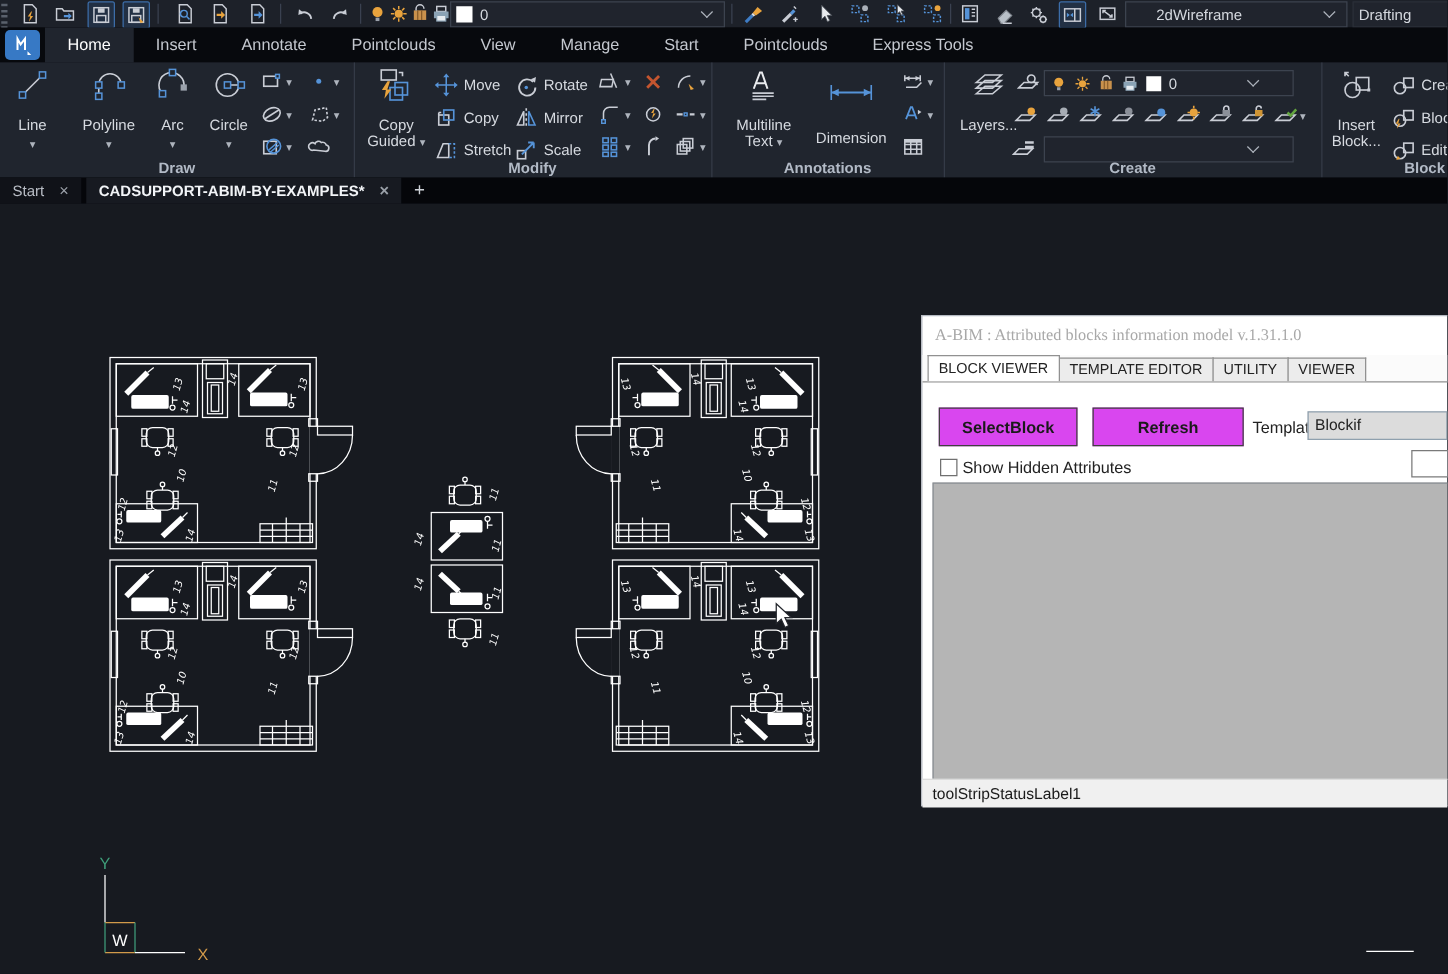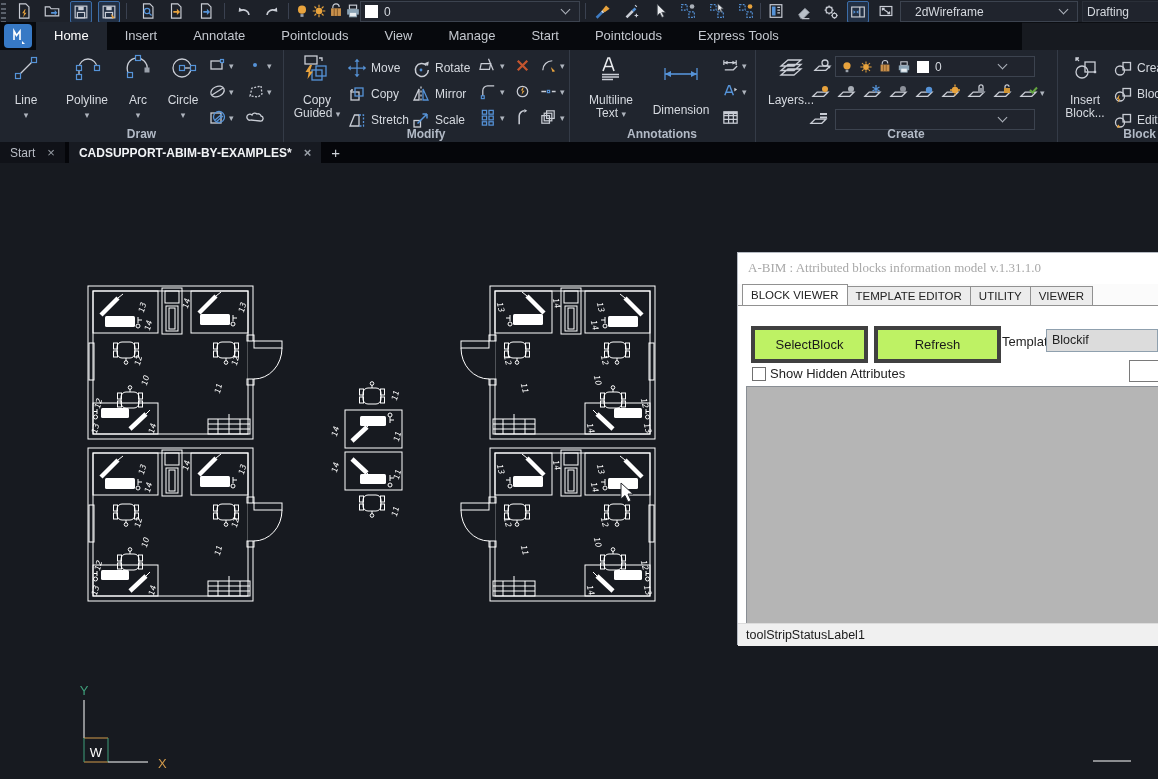--- a/index.html
+++ b/index.html
@@ -8,21 +8,21 @@
   .qat{position:absolute;top:0;left:0;width:1158px;height:22px;background:#1d2129;border-bottom:1px solid #0c0e12;}
   .ti{position:absolute;top:1px;width:20px;height:20px;display:flex;align-items:center;justify-content:center;}
   .ti svg{width:18px;height:18px;}
   .hlbox{border:1px solid #3c6da8;background:#223044;border-radius:2px;}
   .tsep{position:absolute;top:3px;width:1px;height:16px;background:#3a4150;}
   .ddbox{position:absolute;top:1px;height:19px;background:#20242d;border:1px solid #3c434f;display:flex;align-items:center;color:#d5d9df;font-size:12px;}
   .chv{display:inline-block;width:6px;height:6px;border-right:1.6px solid #aeb4bd;border-bottom:1.6px solid #aeb4bd;transform:rotate(45deg);margin-top:-4px;}
   .grip{position:absolute;left:1px;top:1px;width:7px;height:20px;display:flex;flex-direction:column;justify-content:space-between;padding:2px 0;}
   .grip i{display:block;width:5px;height:2px;background:#5a616c;}
   
-  .rtabrow{position:absolute;top:22px;left:0;width:1022px;height:28px;background:#07090d;display:flex;align-items:stretch;}
+  .rtabrow{position:absolute;top:22px;left:0;width:1158px;height:28px;background:#07090d;display:flex;align-items:stretch;}
   .appbtn{width:28px;height:24px;margin:2px 4px 0 4px;background:#3779c5;border-radius:4px;display:flex;align-items:center;justify-content:center;}
   .rtab{padding:0 18px;line-height:28px;font-size:13px;color:#c4c8cf;}
   .rtab.active{background:#20252e;color:#ffffff;}
   
   .ribbon{position:absolute;top:50px;left:0;width:1158px;height:92px;background:#20252e;}
   .rpanel{position:absolute;top:0;height:92px;border-right:1px solid #343b47;}
   .ptitle{position:absolute;bottom:1px;left:0;right:0;text-align:center;font-size:12px;font-weight:bold;color:#b2bac6;}
   .rbig{position:absolute;top:2px;height:72px;text-align:center;color:#d6dae0;font-size:12px;}
   .rbig .bicon{height:40px;display:flex;align-items:flex-start;justify-content:center;margin-top:2px;}
   .rbig .blabel{line-height:13px;white-space:nowrap;}
@@ -44,21 +44,21 @@
   .wf{fill:#ffffff;stroke:none;}
   .lamp{stroke:#ffffff;stroke-width:4.5;fill:none;}
   .cut{fill:#171a20;stroke:none;}
   .attr{fill:#ffffff;font-size:8px;font-style:italic;text-anchor:middle;font-family:"DejaVu Sans",sans-serif;}
   
   .abim{position:absolute;top:252px;left:737px;width:440px;height:393px;background:#ffffff;border:1px solid #b5bac2;box-sizing:border-box;font-size:13px;color:#222;}
   .abim-title{position:absolute;top:7px;left:10px;color:#a8a8a8;font-size:13px;font-family:Liberation Serif, serif;}
   .abim-tabs{position:absolute;top:31px;left:0;right:0;height:21px;border-bottom:1px solid #919191;background:#fbfbfb;}
   .wtab{display:inline-block;height:18px;line-height:18px;padding:0 8px;font-size:11.5px;border:1px solid #919191;border-bottom:none;background:#ececec;margin-left:-1px;vertical-align:bottom;}
   .wtab.active{background:#ffffff;height:20px;line-height:20px;position:relative;z-index:2;margin-left:4px;}
-  .wbtn{position:absolute;background:#bef264;border:4px solid #404040;text-align:center;font-size:13px;color:#1a1a1a;}
+  .wbtn{position:absolute;background:#d946ef;border:1px solid #404040;text-align:center;font-size:13px;color:#1a1a1a;font-weight:bold;}
   .wcombo{position:absolute;background:#dcdcdc;border:1px solid #8fa0ae;font-size:12.5px;padding:3px 0 0 5px;box-sizing:border-box;}
   .wtext{position:absolute;background:#ffffff;border:1px solid #7a7a7a;}
   .chkbox{position:absolute;width:12px;height:12px;background:#fff;border:1px solid #707070;}
   .graypanel{position:absolute;left:8px;top:133px;width:424px;height:236px;background:#b5b5b5;border:1px solid #898e94;}
   .statusbar{position:absolute;left:0;right:0;top:370px;height:22px;background:#f0f0f0;border-top:1px solid #dcdcdc;}
   .statusbar span{position:absolute;left:8px;top:4px;font-size:12.5px;color:#1a1a1a;}
   
   .sg{stroke:#c9cdd5;fill:none;stroke-width:1.3;}
   .sb{stroke:#5593d8;fill:none;stroke-width:1.3;}
   .so{stroke:#e8a33d;fill:none;stroke-width:1.3;}
@@ -462,21 +462,21 @@
         <svg>
           <use href="#i-paneltog"></use>
         </svg>
       </div>
   <div class="ti" style="left:876px">
         <svg>
           <use href="#i-fullscr"></use>
         </svg>
       </div>
   <div class="ddbox" style="left:900px;width:176px">
-    <span style="margin-left:14px">2dWireframe</span>
+    <span style="margin-left:24px">2dWireframe</span>
     <span class="chv" style="position:absolute;right:10px"></span>
   </div>
   <div class="ddbox" style="left:1082px;width:90px;border-color:#2a2f38">
     <span style="margin-left:4px">Drafting</span>
   </div>
 </div>
 
 <div class="rtabrow">
   <div class="appbtn">
     <svg width="16" height="16" viewBox="0 0 16 16">

